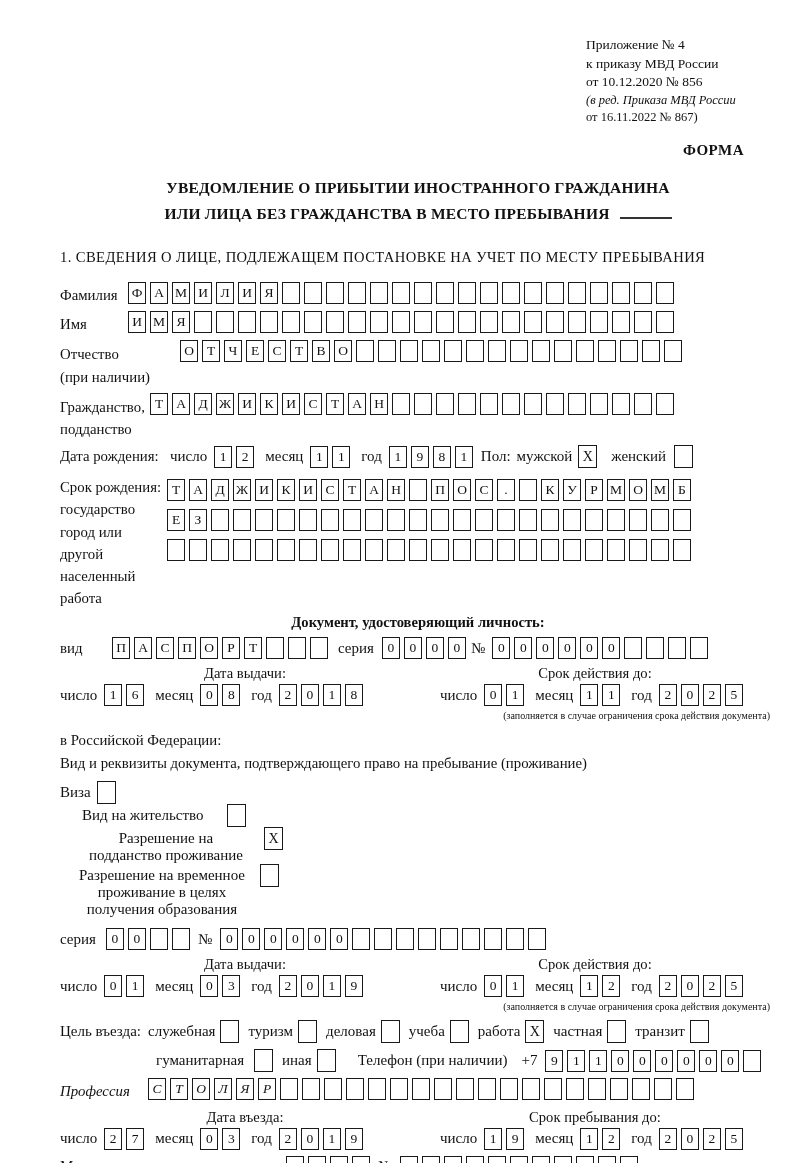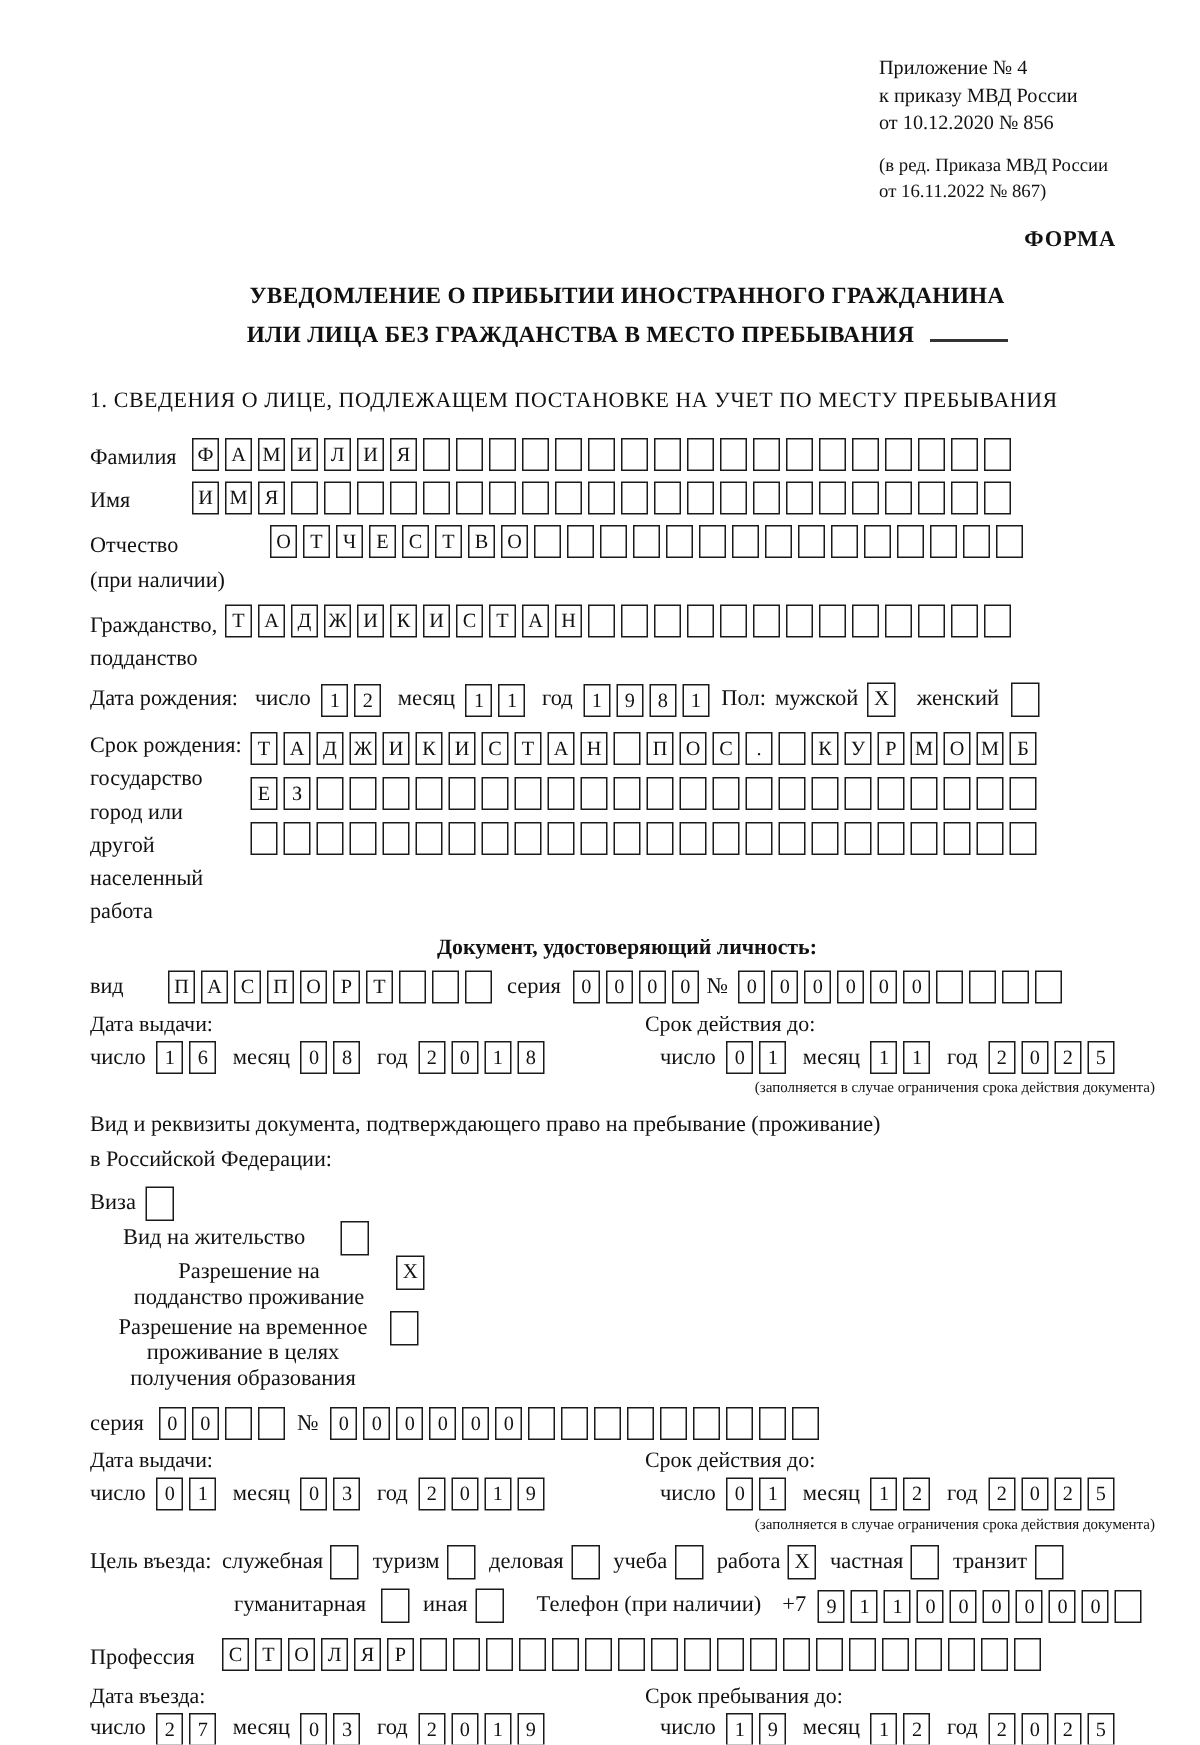--- a/index.html
+++ b/index.html
@@ -24,41 +24,41 @@
     display:inline-block; width:18px; height:22px; border:1.6px solid #1a1a1a;
     margin-right:4px; text-align:center; line-height:20px; font-size:13.5px; vertical-align:middle;
   }
   .checkbox {
     display:inline-block; width:19px; height:23px; border:1.6px solid #1a1a1a;
     text-align:center; line-height:21px; font-size:14px; vertical-align:middle; flex:none;
   }
   .stack { line-height:1.5; }
   .doc-header { text-align:center; font-weight:bold; font-size:14.6px; margin:4px 0 6px 0; }
   .dheaders { display:flex; margin:6px 0 2px 0; }
-  .dheaders span { display:inline-block; text-align:left; font-size:14.6px; }
+  .dheaders span { display:inline-block; text-align:center; font-size:14.6px; }
   .dh1 { width:370px; }
   .dh2 { width:330px; }
   .dgroup { display:flex; align-items:center; }
   .dgroup .lbl { margin:0 7px; }
   .dgroup .lbl:first-child { margin-left:0; }
   .dates-row { display:flex; margin-bottom:4px; }
   .dg1 { width:380px; }
   .note { font-size:10px; text-align:right; padding-right:6px; margin-bottom:8px; }
   .intro { font-size:14.8px; line-height:1.55; margin:4px 0 6px 0; }
   .opt { display:flex; align-items:flex-start; }
   .opt .olabel { padding-top:3px; }
   .opt .olabel.center { text-align:center; }
   .optrow { display:flex; align-items:flex-start; margin:2px 0 10px 0;flex-direction:column; }
   .purposes { display:flex; align-items:center; flex-wrap:nowrap; margin-bottom:6px; }
   .purposes .plabel { margin:0 5px 0 9px; }
   .purposes .plabel.first { margin-left:7px; }
   .serrow { display:flex; align-items:center; margin-bottom:6px; }
   .serrow .lbl { margin-right:10px; }
   .serrow .num { margin:0 8px 0 4px; }
-  .mt2{margin-top:10px;} .mt4{margin-top:4px;} .mt6{margin-top:6px;}
+  .mt2{margin-top:0;font-style:italic;} .mt4{margin-top:4px;} .mt6{margin-top:6px;}
 </style>
 </head>
 <body>
 
 <div class="appendix">
   <div>Приложение № 4</div>
   <div>к приказу МВД России</div>
   <div>от 10.12.2020 № 856</div>
   <div class="small mt2">(в ред. Приказа МВД России</div>
   <div class="small">от 16.11.2022 № 867)</div>
@@ -161,22 +161,22 @@
       <span class="cellrow"><span class="cell">0</span><span class="cell">1</span></span>
       <span class="lbl">месяц</span>
       <span class="cellrow"><span class="cell">1</span><span class="cell">1</span></span>
       <span class="lbl">год</span>
       <span class="cellrow"><span class="cell">2</span><span class="cell">0</span><span class="cell">2</span><span class="cell">5</span></span>
     </span>
   </div>
   <div class="note">(заполняется в случае ограничения срока действия документа)</div>
 
   <div class="intro">
+    <div>в Российской Федерации:</div>
     <div>Вид и реквизиты документа, подтверждающего право на пребывание (проживание)</div>
-    <div>в Российской Федерации:</div>
   </div>
 
   <div class="optrow">
     <span class="opt">
       <span class="olabel">Виза</span>
       <span class="checkbox" style="margin-left:6px"></span>
     </span>
     <span class="opt" style="margin-left:22px">
       <span class="olabel">Вид на жительство</span>
       <span class="checkbox" style="margin-left:24px"></span>

